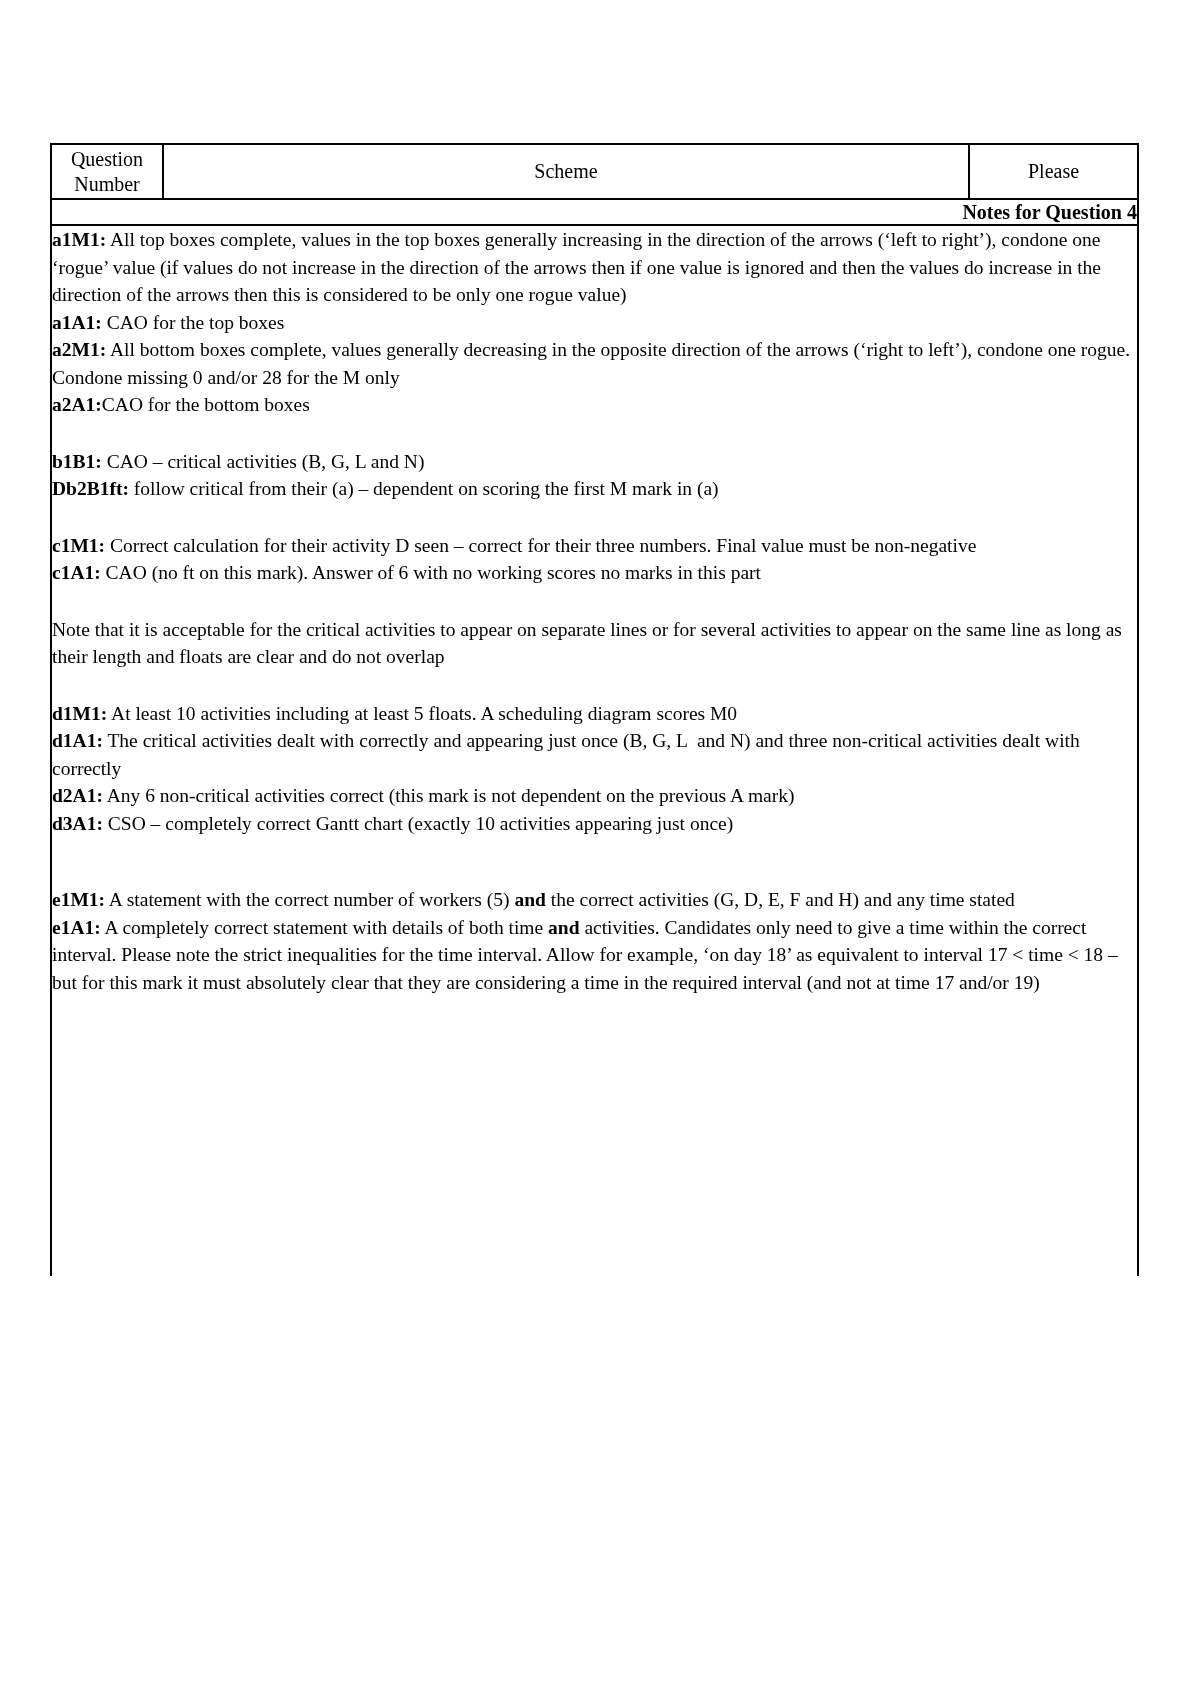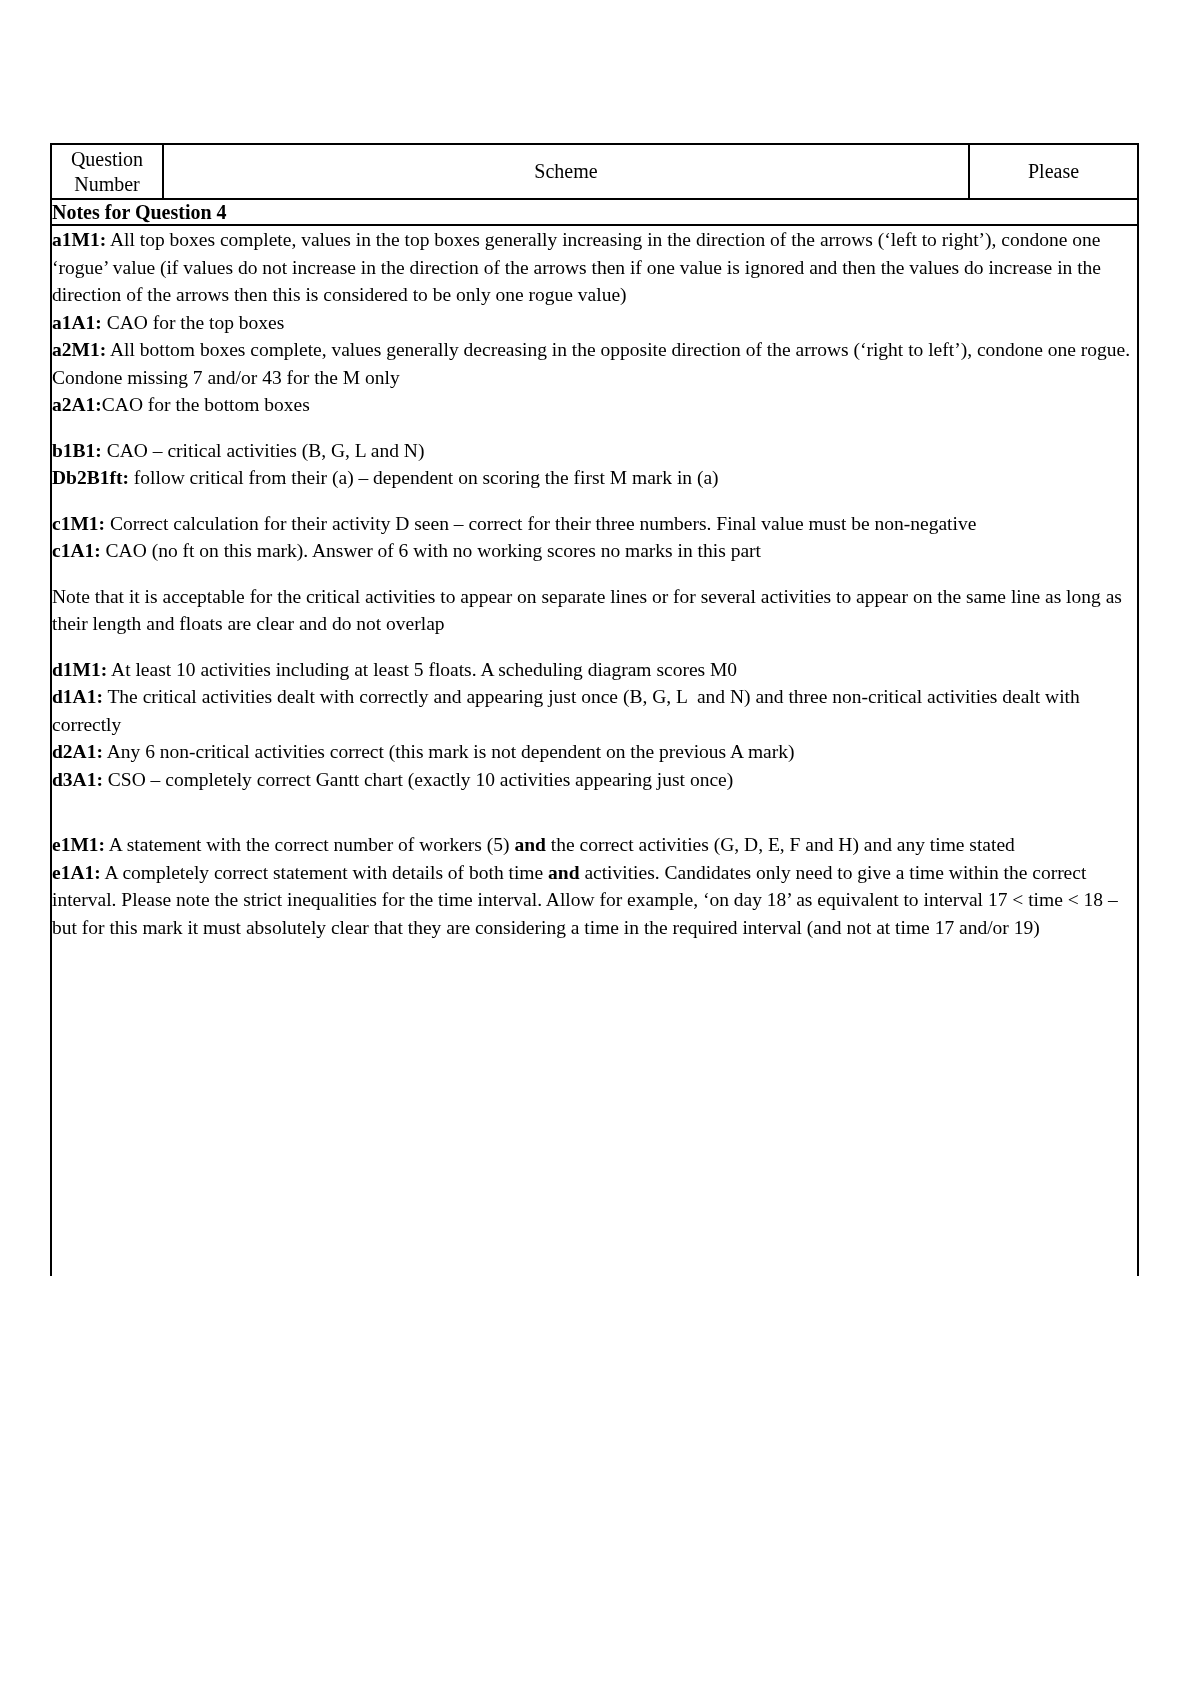--- a/index.html
+++ b/index.html
@@ -33,41 +33,41 @@
   .header-row th {
     height: 53px;
     font-size: 20px;
     font-weight: normal;
     text-align: center;
     vertical-align: middle;
     line-height: 1.25;
   }
   .notes-title-cell {
     height: 24px;
-    text-align: left;
+    text-align: right;
     vertical-align: middle;
     font-weight: bold;
     font-size: 20px;
     line-height: 24px;
   }
   .notes-body-cell {
     height: 1294px;
     vertical-align: top;
     padding: 2px 16px 0 9px;
   }
   .note {
     margin: 0;
     font-size: 19.5px;
     line-height: 27.5px;
     white-space: pre-wrap;
   }
   .note b { font-weight: bold; text-align: center; }
   .bold-note { font-weight: normal; }
-  .g1 { margin-top: 18px; }
-  .g2 { margin-top: 38px; }
+  .g1 { margin-top: 29px; }
+  .g2 { margin-top: 49px; }
 </style>
 </head>
 <body>
 
 <div class="page">
   <table class="scheme-table">
     <colgroup>
       <col style="width:112px">
       <col style="width:806px">
       <col style="width:169px">
@@ -78,21 +78,21 @@
         <th>Scheme</th>
         <th>Please</th>
       </tr>
       <tr>
         <td class="notes-title-cell" colspan="3">Notes for Question 4</td>
       </tr>
       <tr>
         <td class="notes-body-cell" colspan="3">
             <p class="note"><b>a1M1:</b><span> All top boxes complete, values in the top boxes generally increasing in the direction of the arrows (‘left to right’), condone one ‘rogue’ value (if values do not increase in the direction of the arrows then if one value is ignored and then the values do increase in the direction of the arrows then this is considered to be only one rogue value)</span></p>
             <p class="note"><b>a1A1:</b><span> CAO for the top boxes</span></p>
-            <p class="note"><b>a2M1:</b><span> All bottom boxes complete, values generally decreasing in the opposite direction of the arrows (‘right to left’), condone one rogue. Condone missing 7 and/or 43 for the M only</span></p>
+            <p class="note"><b>a2M1:</b><span> All bottom boxes complete, values generally decreasing in the opposite direction of the arrows (‘right to left’), condone one rogue. Condone missing 0 and/or 28 for the M only</span></p>
             <p class="note"><b>a2A1:</b><span>CAO for the bottom boxes</span></p>
             <p class="note g1"><b>b1B1:</b><span> CAO – critical activities (B, G, L and N)</span></p>
             <p class="note"><b>Db2B1ft:</b><span> follow critical from their (a) – dependent on scoring the first M mark in (a)</span></p>
             <p class="note g1"><b>c1M1:</b><span> Correct calculation for their activity D seen – correct for their three numbers. Final value must be non-negative</span></p>
             <p class="note"><b>c1A1:</b><span> CAO (no ft on this mark). Answer of 6 with no working scores no marks in this part</span></p>
             <p class="note bold-note g1">Note that it is acceptable for the critical activities to appear on separate lines or for several activities to appear on the same line as long as their length and floats are clear and do not overlap</p>
             <p class="note g1"><b>d1M1:</b><span> At least 10 activities including at least 5 floats. A scheduling diagram scores M0</span></p>
             <p class="note"><b>d1A1:</b><span> The critical activities dealt with correctly and appearing just once (B, G, L  and N) and three non-critical activities dealt with correctly</span></p>
             <p class="note"><b>d2A1:</b><span> Any 6 non-critical activities correct (this mark is not dependent on the previous A mark)</span></p>
             <p class="note"><b>d3A1:</b><span> CSO – completely correct Gantt chart (exactly 10 activities appearing just once)</span></p>

